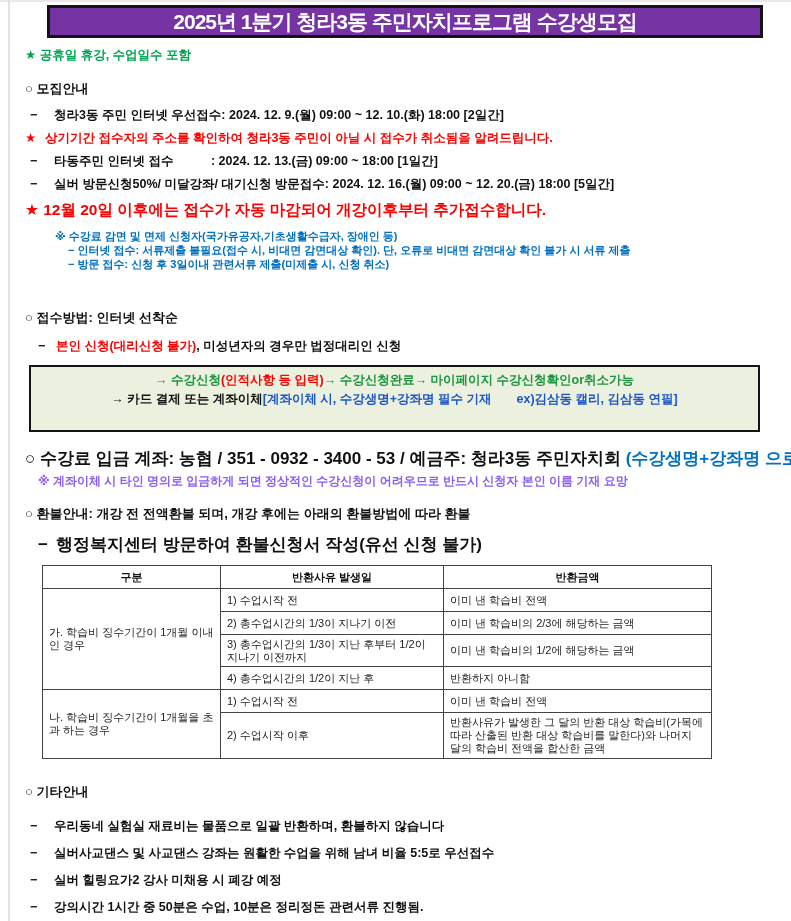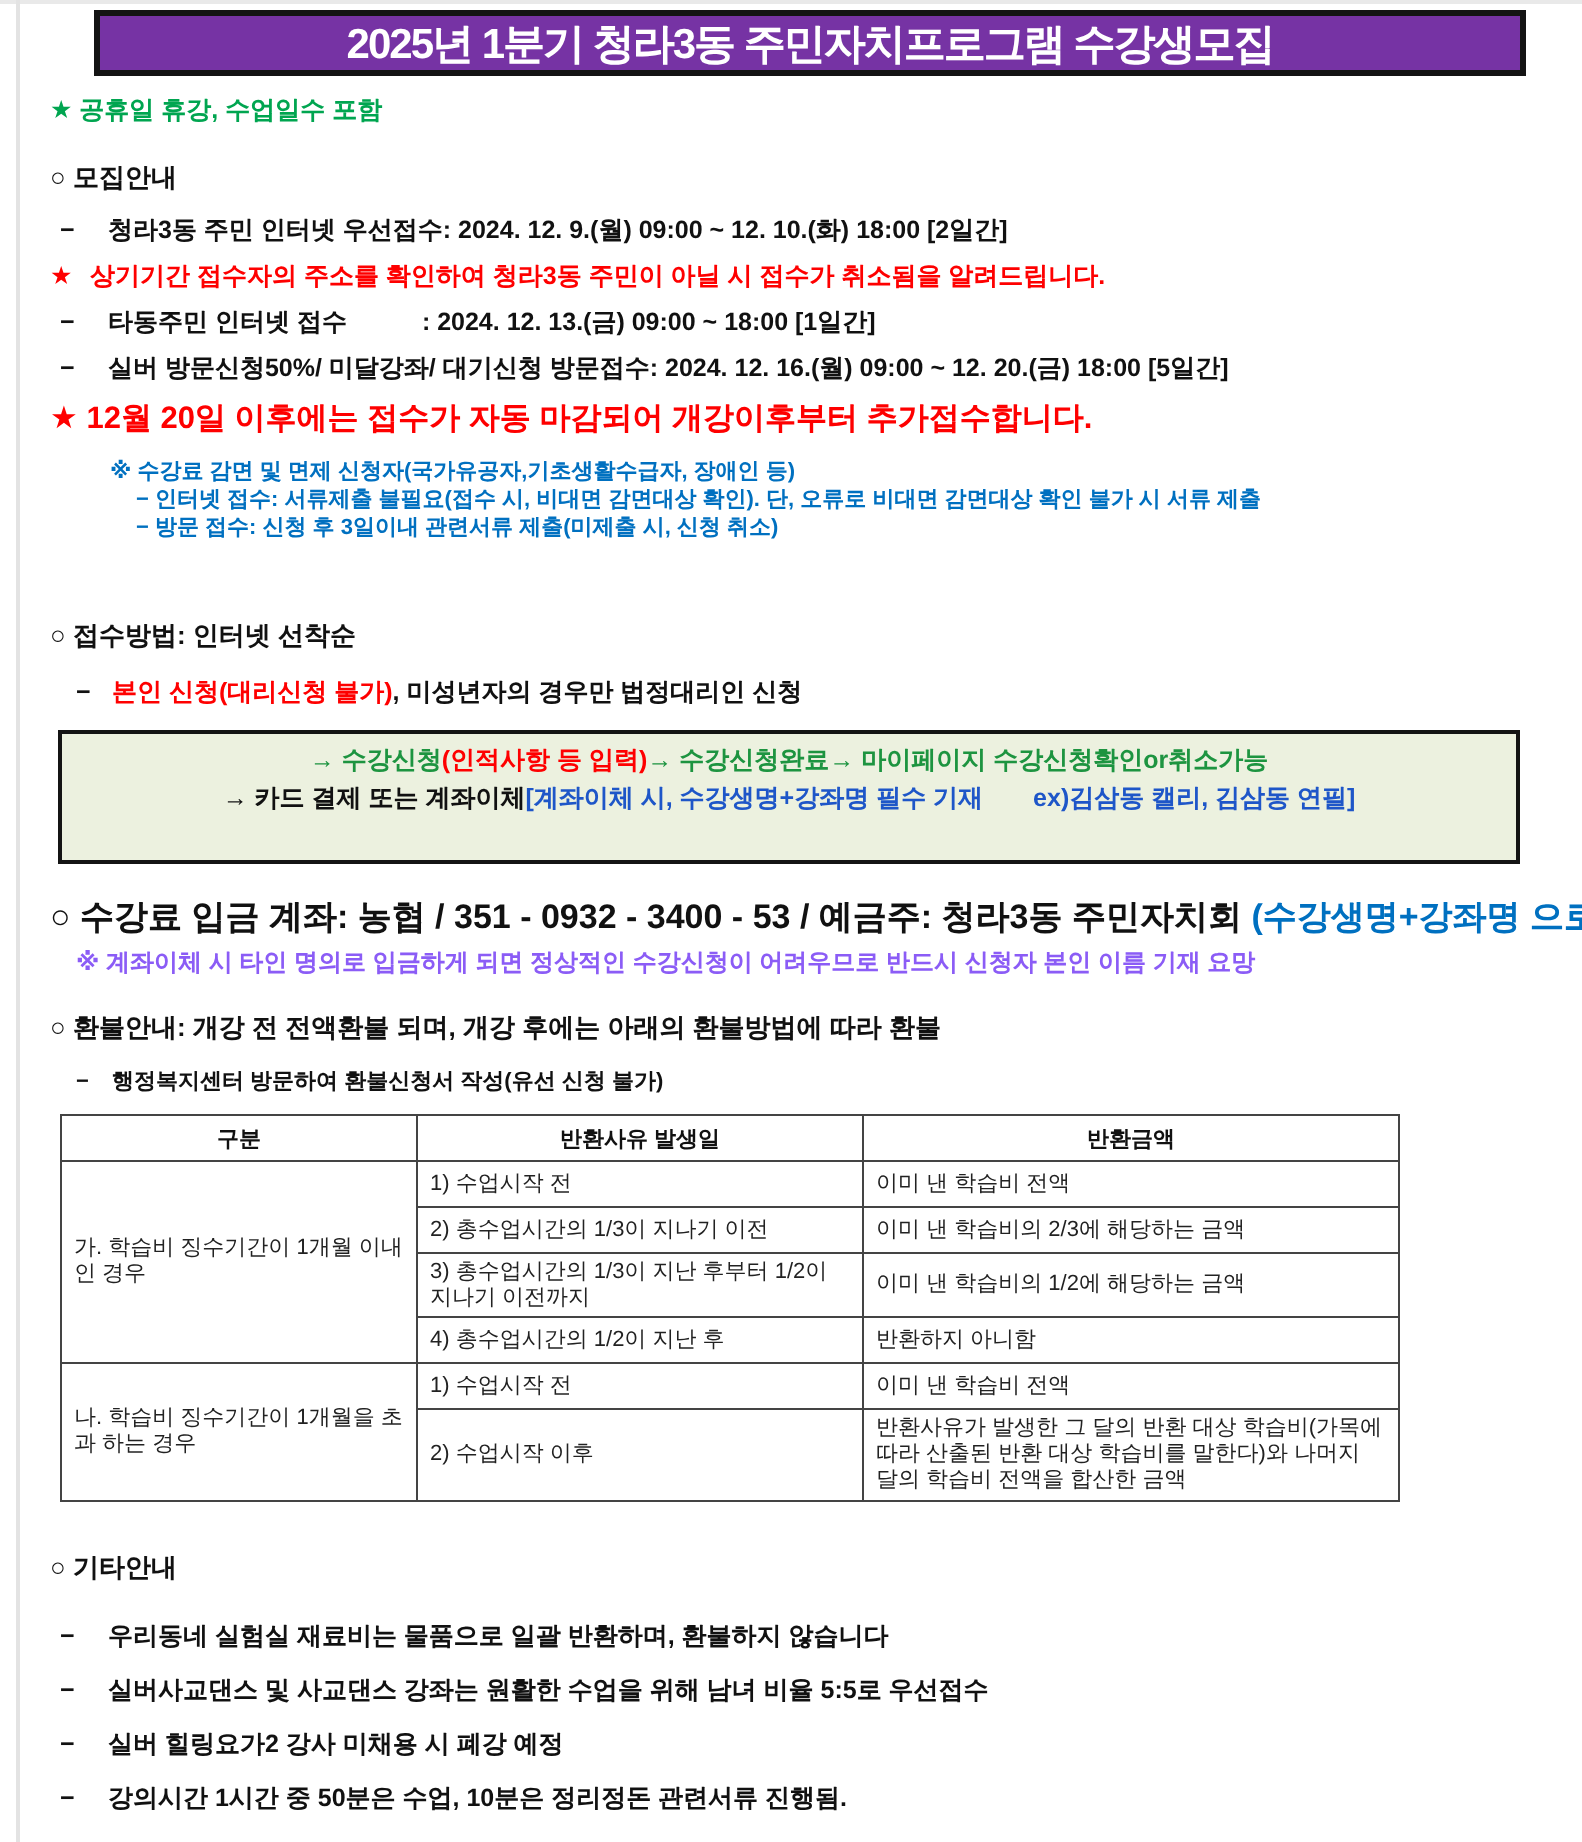--- a/index.html
+++ b/index.html
@@ -47,25 +47,25 @@
   }
   .flow-green{color:#1D9440;}
   .flow-blue{color:#1E56C8;}
   .flow-dark{color:#111111;}
 
   .pay-line{margin:15px 0 0 25px;font-size:17px;font-weight:bold;white-space:nowrap;}
   .pay-red-underline{color:#FE0000;text-decoration:underline;}
   .pay-notes{margin:3px 0 0 38px;font-size:12px;font-weight:bold;color:#8b5cf6;line-height:16px;}
 
   .refund-heading{margin-top:16px;}
-  .refund-sub{margin:10px 0 0 38px;font-size:11px;font-weight:bold;}
+  .refund-sub{margin:10px 0 0 38px;font-size:17px;font-weight:bold;}
   .refund-sub .marker{display:inline-block;width:18px;}
 
   table.refund{
-    margin:9px 0 0 30px;width:669px;border-collapse:collapse;table-layout:fixed;
+    margin:9px 0 0 42px;width:669px;border-collapse:collapse;table-layout:fixed;
     font-size:11px;color:#222;padding-left:45px;
   }
   table.refund th,table.refund td{border:1px solid #444;padding:2px 6px;}
   table.refund th{font-weight:bold;text-align:center;height:18px;color:#111;}
   table.refund td{height:18px;vertical-align:middle;text-align:left;line-height:13px;}
   td.group-cell{vertical-align:middle;line-height:14px;padding-left:8px;}
   tr.tall td{height:27px;}
   tr.xtall td{height:41px;}
 
   .etc-heading{margin-top:24px;}

